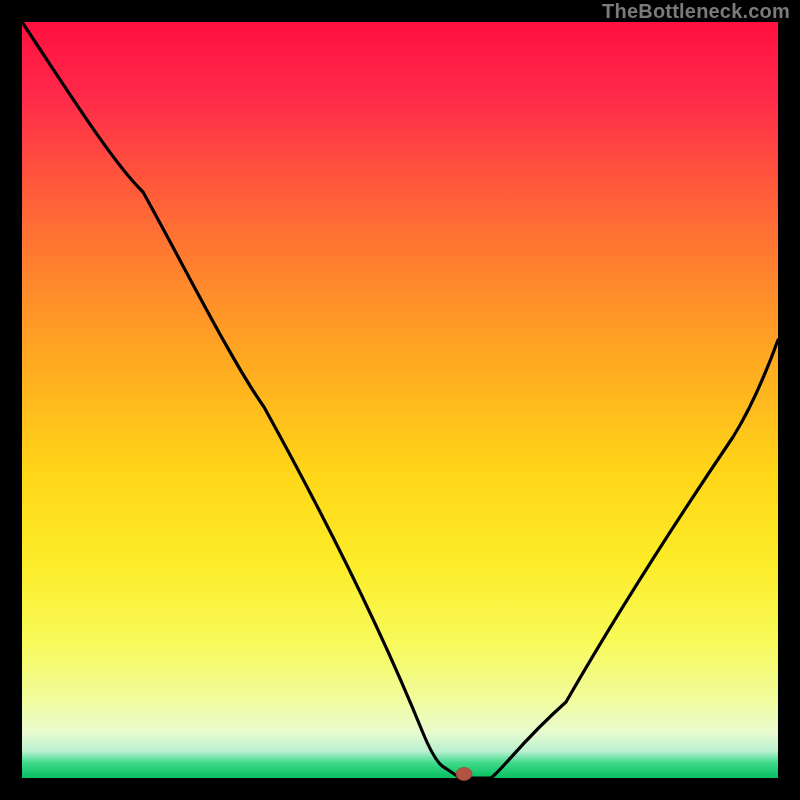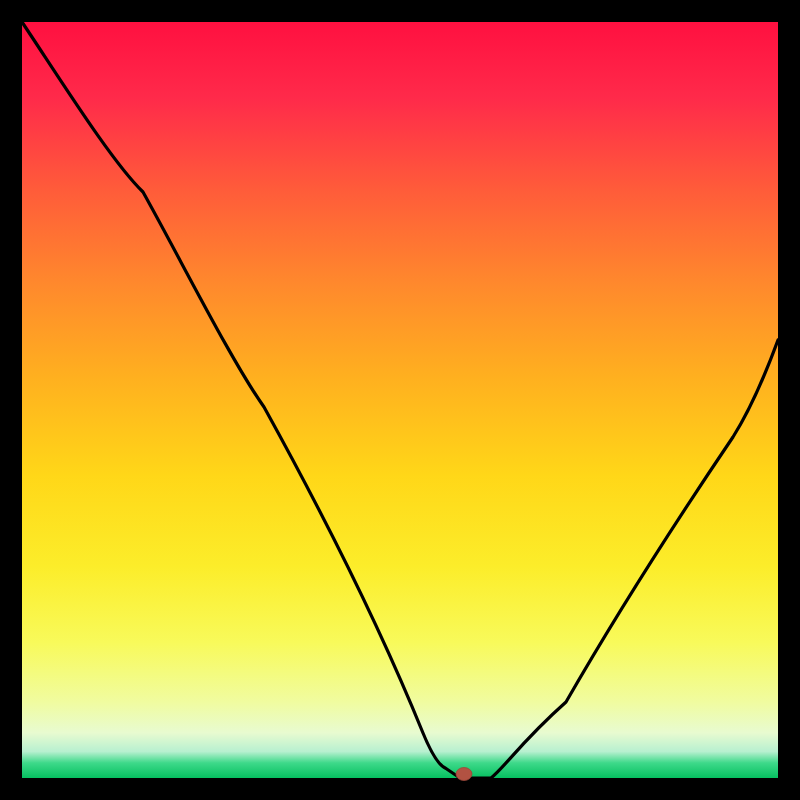--- a/index.html
+++ b/index.html
@@ -74,13 +74,14 @@
              C 300 490, 360 610, 401 711
              C 410 733, 418 744, 424 746.5
              L 438 756
              L 469 756
              C 482 746, 499 720, 544 680
              C 590 600, 640 520, 711 415
              C 730 385, 745 348, 756 318" fill="none" stroke="#000" stroke-width="3.2" stroke-linejoin="round" stroke-linecap="round"></path>
     <ellipse cx="442" cy="752" rx="8" ry="6.5" fill="#b25242" stroke="#9a4639" stroke-width="0.8"></ellipse>
   </svg>
 
+  <div class="watermark">TheBottleneck.com</div>
 </div>
 
 </body></html>

